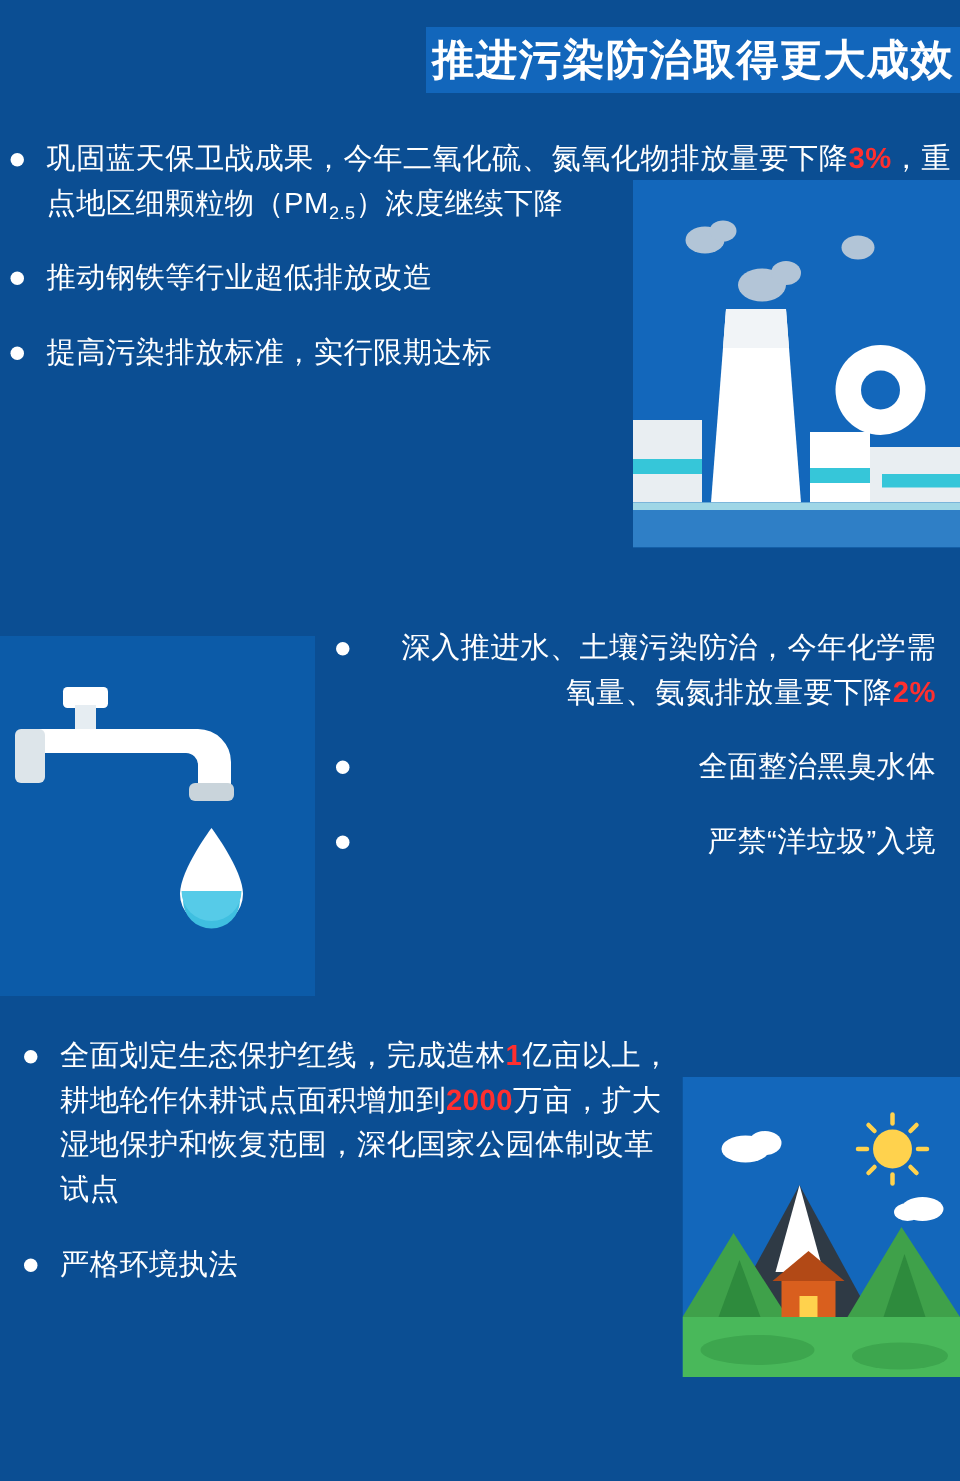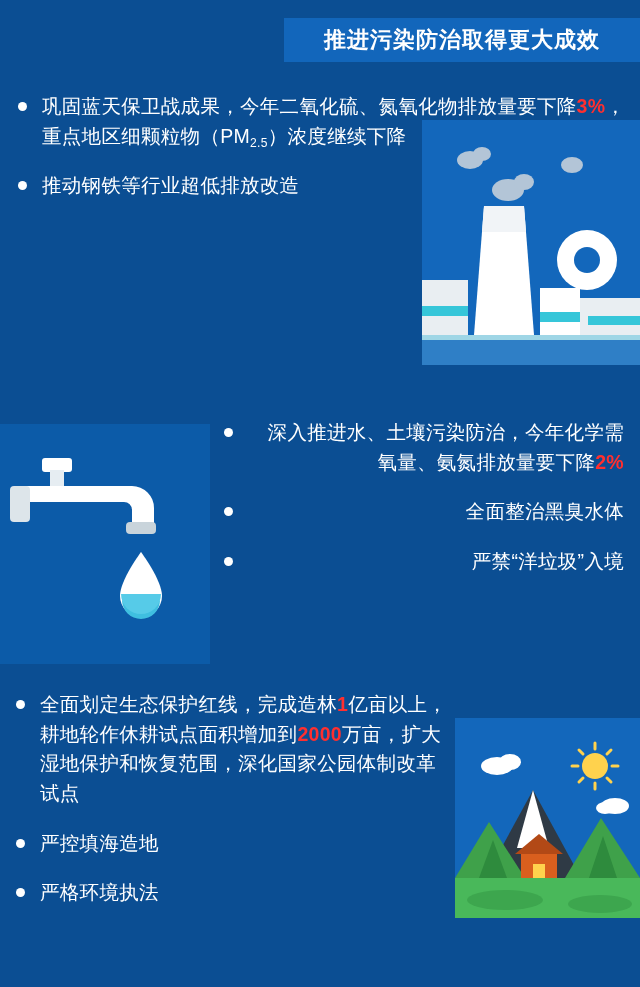--- a/index.html
+++ b/index.html
@@ -32,21 +32,21 @@
     top: 18px;
     left: 284px;
     right: 0;
     height: 44px;
     background: #1266bb;
     display: flex;
     align-items: center;
     justify-content: center;
   }
   .header-title {
-    font-size: 22px;
+    font-size: 28px;
     font-weight: bold;
     letter-spacing: 1px;
     color: #ffffff;
     white-space: nowrap;
   }
 
   
   .section {
     position: relative;
   }
@@ -81,21 +81,21 @@
   }
   sub {
     font-size: 0.62em;
     vertical-align: baseline;
     position: relative;
     top: 4px;
   }
 
   
   .sec1 {
-    padding: 14px 0 0 16px;
+    padding: 14px 0 0 5px;
     min-height: 322px;
   }
   .sec1 .art {
     position: absolute;
     right: 0;
     top: 42px;
     width: 218px;
     height: 245px;
   }
 
@@ -149,20 +149,21 @@
   <div class="header">
     <div class="header-band">
       <div class="header-title">推进污染防治取得更大成效</div>
     </div>
   </div>
 
   <div class="section sec1">
     <ul class="bullets" id="list-0">
         <li><span>巩固蓝天保卫战成果，今年二氧化硫、氮氧化物排放量要下降</span><span class="hl">3%</span><span>，重点地区细颗粒物（PM</span><sub>2.5</sub><span>）浓度继续下降</span></li>
         <li><span>推动钢铁等行业超低排放改造</span></li>
+        <li><span>提高污染排放标准，实行限期达标</span></li>
       </ul>
     <div class="art">
       <svg viewBox="0 0 218 245" width="218" height="245">
         <rect x="0" y="0" width="218" height="245" fill="#1367bb"></rect>
 
         <g fill="#cfd6dc" opacity="0.85">
           <ellipse cx="48" cy="40" rx="13" ry="9"></ellipse>
           <ellipse cx="60" cy="34" rx="9" ry="7"></ellipse>
           <ellipse cx="86" cy="70" rx="16" ry="11"></ellipse>
           <ellipse cx="102" cy="62" rx="10" ry="8"></ellipse>
@@ -211,21 +212,20 @@
           <li><span>全面整治黑臭水体</span></li>
           <li><span>严禁“洋垃圾”入境</span></li>
         </ul>
     </div>
   </div>
 
   <div class="section sec3">
     <div class="text">
       <ul class="bullets" id="list-2">
           <li><span>全面划定生态保护红线，完成造林</span><span class="hl">1</span><span>亿亩以上，耕地轮作休耕试点面积增加到</span><span class="hl">2000</span><span>万亩，扩大湿地保护和恢复范围，深化国家公园体制改革试点</span></li>
-          <li><span>严控填海造地</span></li>
           <li><span>严格环境执法</span></li>
         </ul>
     </div>
     <div class="art">
       <svg viewBox="0 0 185 200" width="185" height="200">
         <rect x="0" y="0" width="185" height="200" fill="#1367bb"></rect>
 
         <circle cx="140" cy="48" r="13" fill="#ffd24d"></circle>
         <g stroke="#ffd24d" stroke-width="3" stroke-linecap="round">
           <line x1="140" y1="25" x2="140" y2="31"></line>

